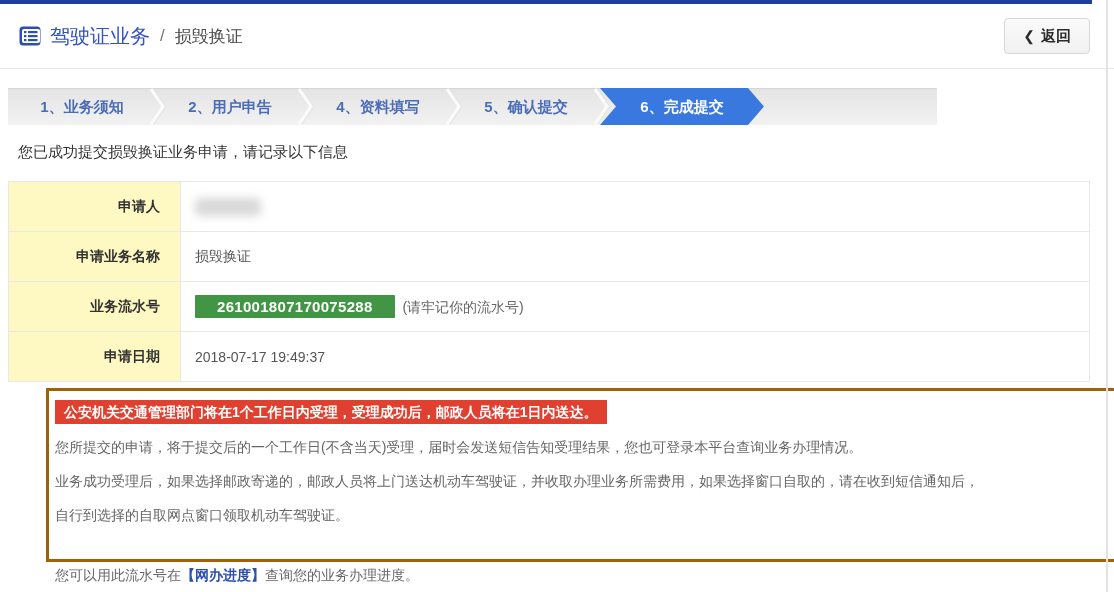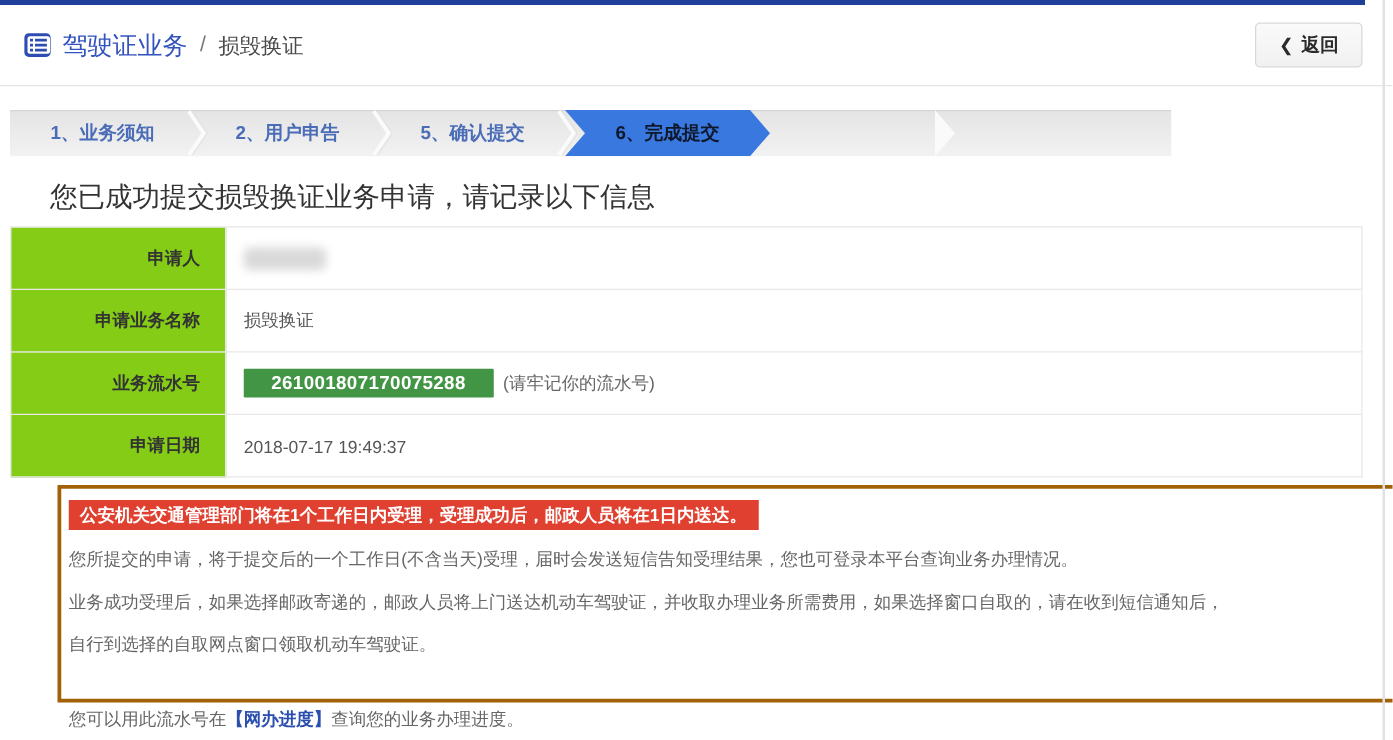--- a/index.html
+++ b/index.html
@@ -26,33 +26,33 @@
     font-size:15px; font-weight:bold; color:#2b2b2b; cursor:pointer;
     font-family:"Liberation Sans","DejaVu Sans",sans-serif; }
   .back-chevron { font-size:14px; font-weight:bold; }
   .header-rule { position:absolute; left:0; top:68px; width:1114px; height:1px; background:#e5e5e5; }
 
   
   .steps { position:absolute; left:8px; top:88px; width:929px; height:37px;
     background:linear-gradient(#e4e4e4,#f2f2f2); box-shadow:inset 0 1px 0 #d6d6d6; display:flex; }
   .step { position:relative; z-index:2; width:148px; line-height:37px; text-align:center;
     font-size:15px; font-weight:bold; color:#4b6db8; }
-  .step.active { width:164px; background:#3878df; color:#0f172a;
+  .step.active { width:164px; background:#3878df; color:#ffffff;
     clip-path:polygon(0 0, calc(100% - 16px) 0, 100% 50%, calc(100% - 16px) 100%, 0 100%, 16px 50%); }
   .sep { position:absolute; top:0; z-index:1; width:18px; height:37px; }
   .sep-fill { position:absolute; top:0; left:740px; z-index:1; width:16px; height:37px;
     background:#fafafa; clip-path:polygon(0 0, 100% 50%, 0 100%); }
 
   
-  .result-heading { position:absolute; left:40px; top:143px; font-size:22px; font-weight:normal; color:#333; }
+  .result-heading { position:absolute; left:18px; top:143px; font-size:15px; font-weight:normal; color:#333; }
 
   
   .info-table { position:absolute; left:8px; top:181px; width:1082px; border-collapse:collapse; }
   .info-table td { border:1px solid #e8e8e8; height:50px; font-size:14px; }
-  .cell-label { width:172px; background:#84cc16; text-align:right; padding-right:20px;
+  .cell-label { width:172px; background:#fef9c3; text-align:right; padding-right:20px;
     font-weight:bold; color:#333; }
   .cell-value { padding-left:14px; color:#555; }
   .masked-blob { display:inline-block; width:66px; height:18px; border-radius:5px;
     background:#d9d9d9; filter:blur(4px); vertical-align:middle; }
   .serial-badge { display:inline-block; background:#419544; color:#fff; font-weight:bold;
     font-size:15px; padding:3px 22px; border-radius:1px; letter-spacing:.3px; }
   .serial-note { color:#666; margin-left:4px; }
 
   
   .notice-box { position:absolute; left:8px; top:388px; width:1082px; height:174px;
@@ -89,20 +89,21 @@
     <button class="back-btn">
       <span class="back-chevron">❮</span>
       <span>返回</span>
     </button>
   </div>
   <div class="header-rule"></div>
 
   <nav class="steps">
     <div class="step">1、业务须知</div>
     <div class="step">2、用户申告</div>
+    <div class="step">4、资料填写</div>
     <div class="step">5、确认提交</div>
     <div class="step active">6、完成提交</div>
     <svg class="sep" style="left:140px" viewBox="0 0 18 37">
         <polyline points="3,1 15,18.5 3,36" fill="none" stroke="#fbfbfb" stroke-width="3"></polyline>
         <polyline points="6,1 18,18.5 6,36" fill="none" stroke="#e3e3e3" stroke-width="1"></polyline>
       </svg>
     <svg class="sep" style="left:288px" viewBox="0 0 18 37">
         <polyline points="3,1 15,18.5 3,36" fill="none" stroke="#fbfbfb" stroke-width="3"></polyline>
         <polyline points="6,1 18,18.5 6,36" fill="none" stroke="#e3e3e3" stroke-width="1"></polyline>
       </svg>

